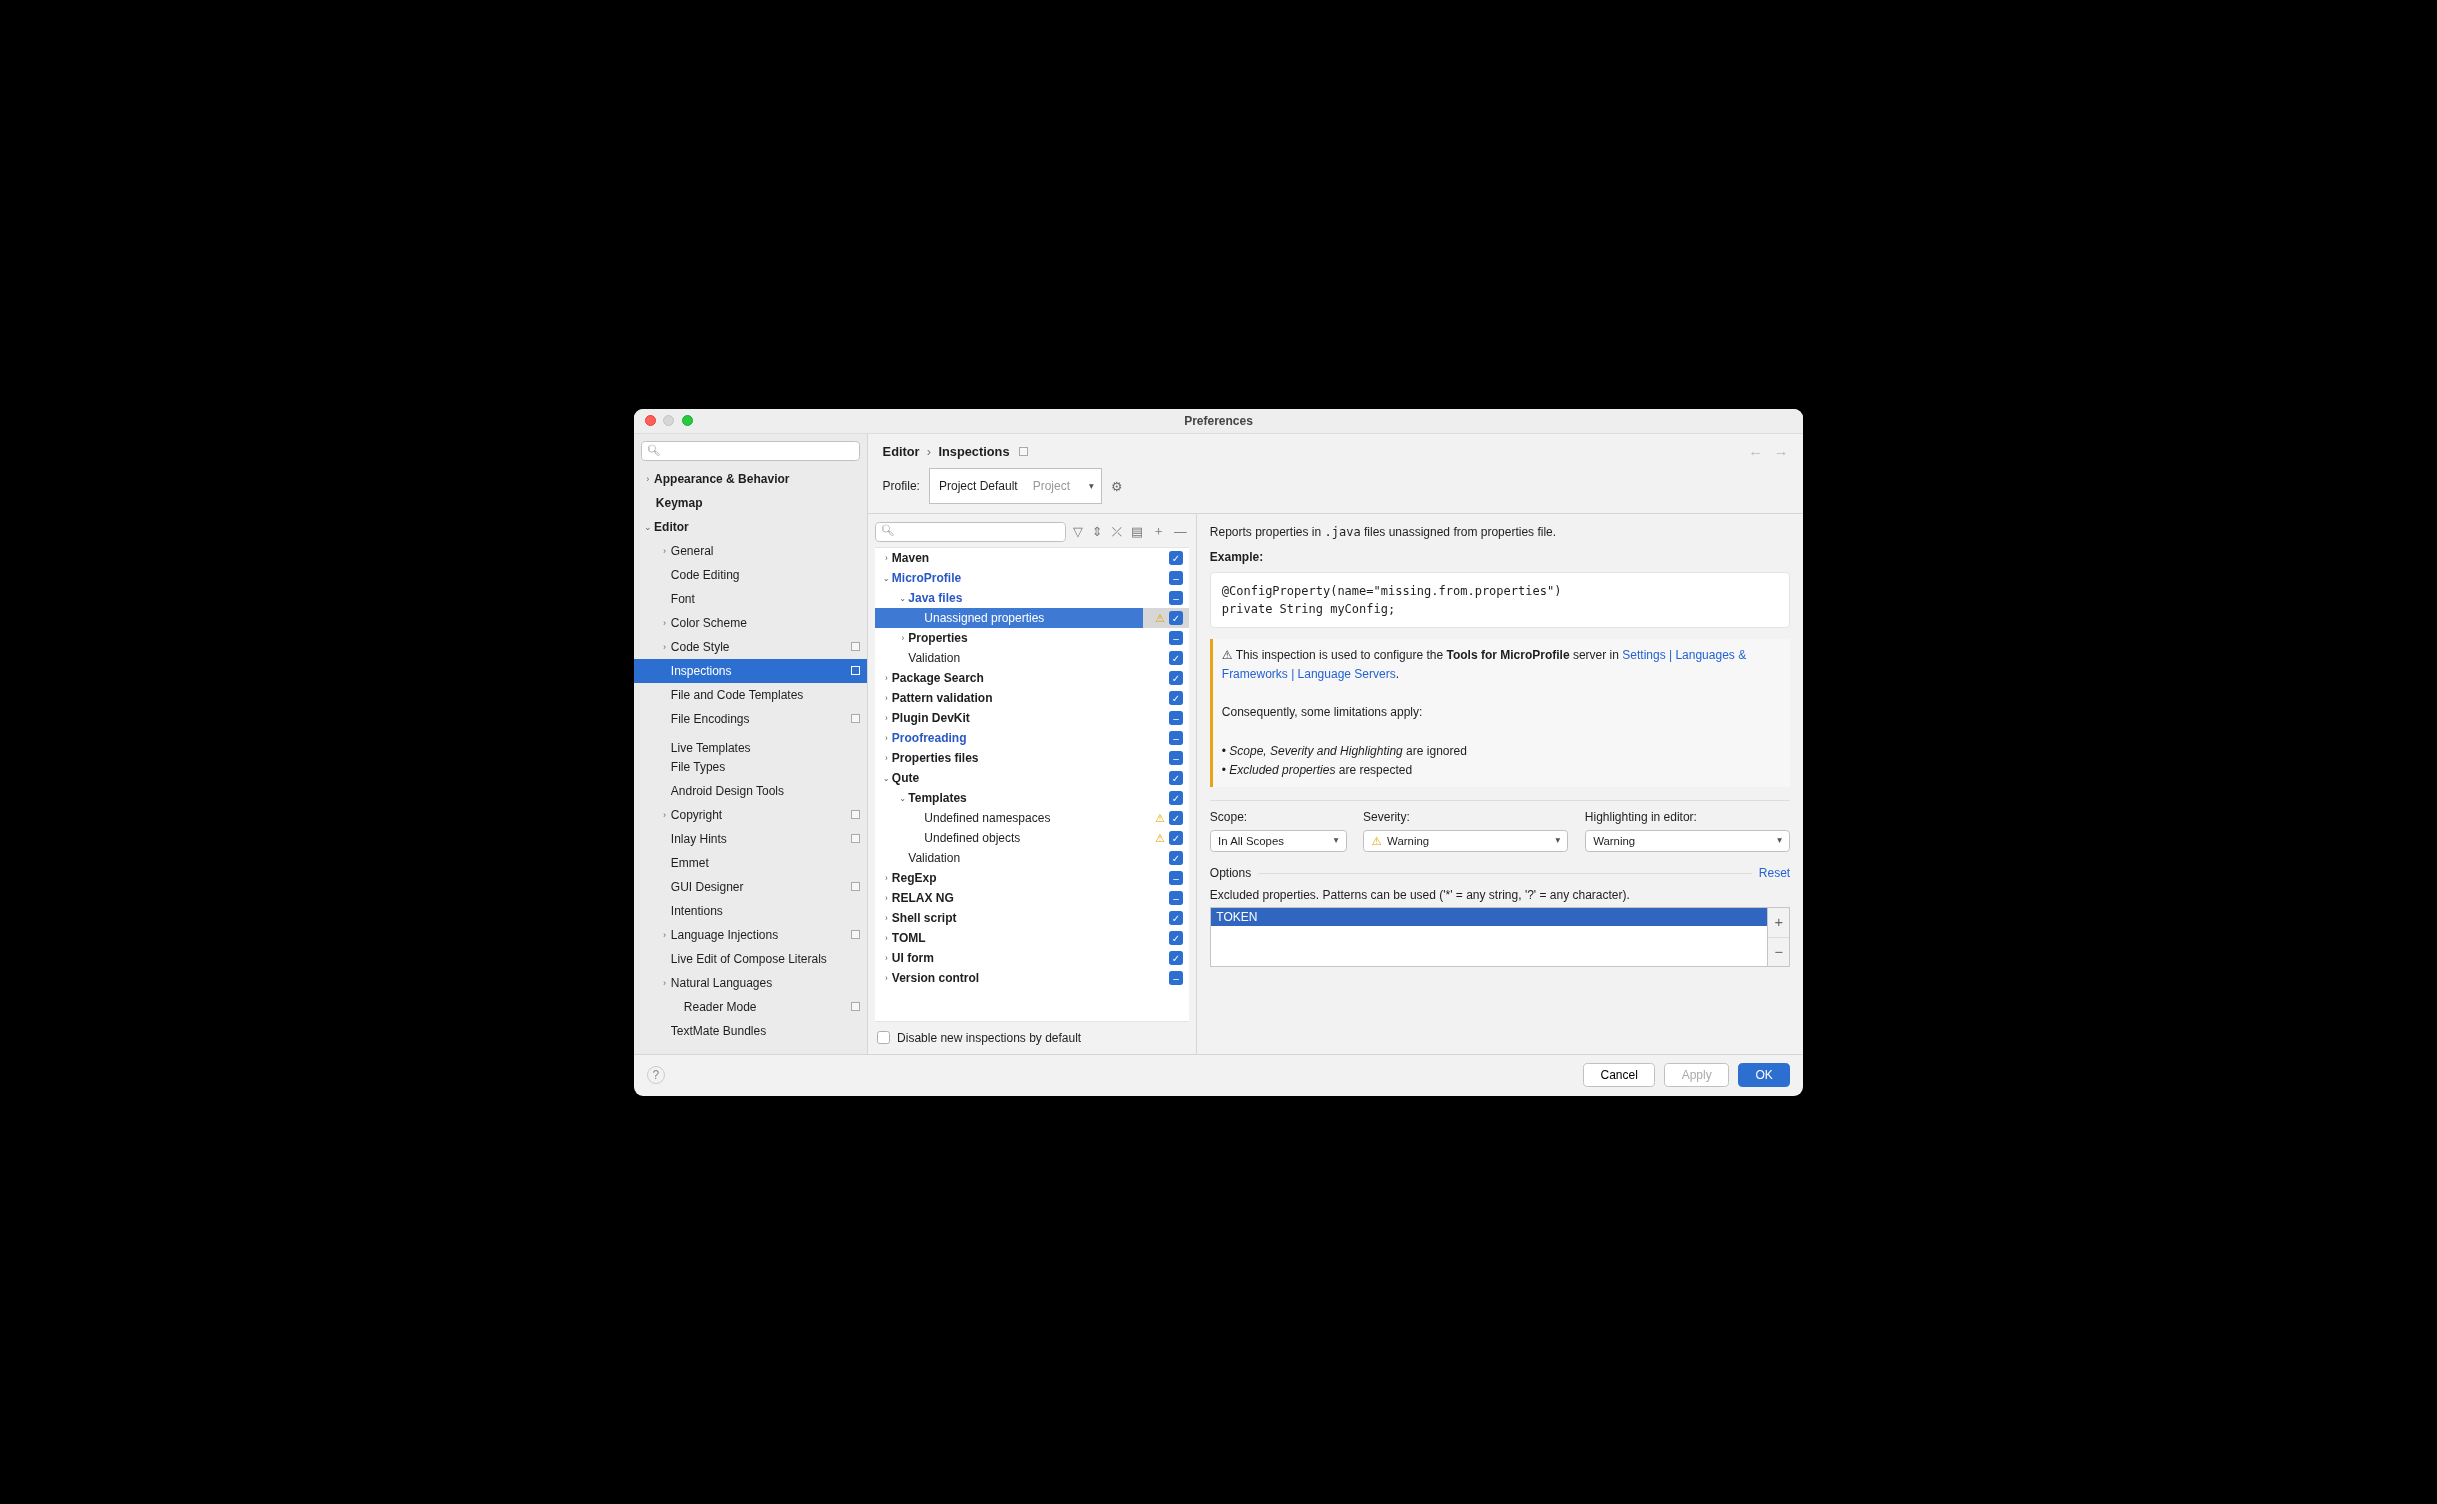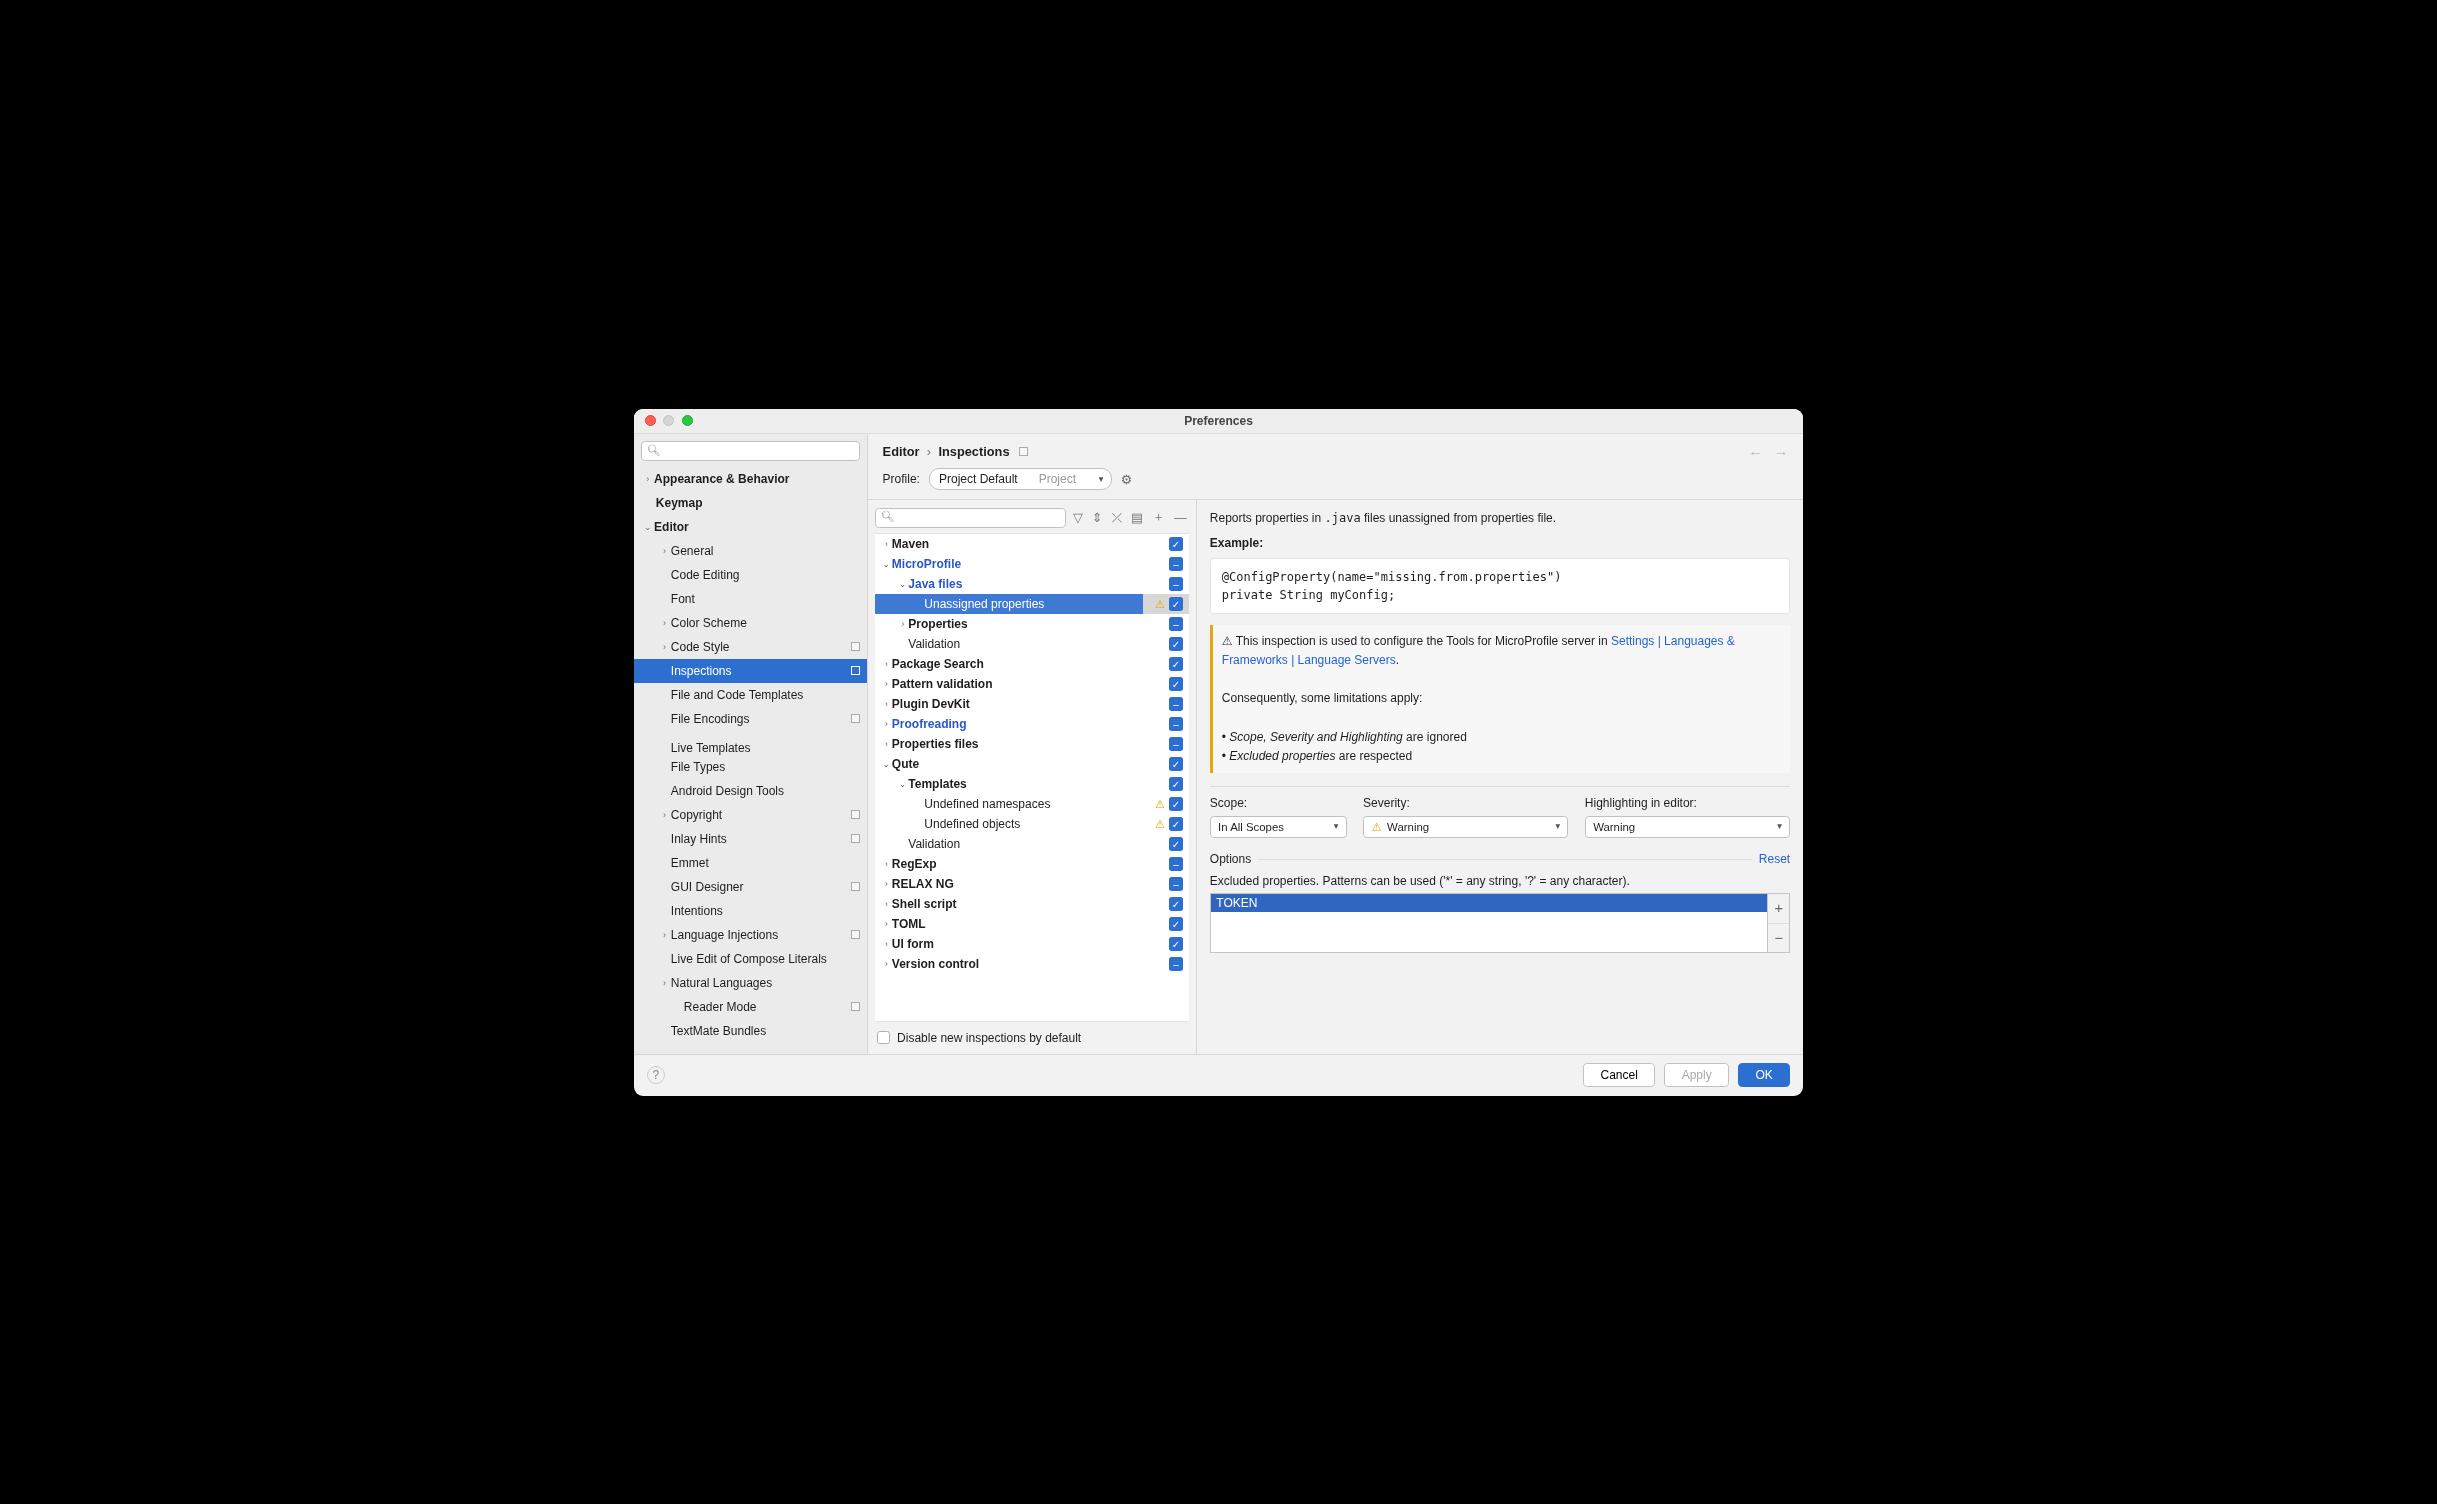--- a/index.html
+++ b/index.html
@@ -93,22 +93,22 @@
   .breadcrumb .crumb-badge { width: 9px; height: 9px; border: 0.9px solid #aaa; background: #f7f7f7; margin-left: 1.8px;}
   .nav-arrows { margin-left: auto; display: flex; gap: 11px; color: #bbb; font-size: 14.6px;}
   .profile-row {
     display: flex; align-items: center; gap: 9px;
     padding: 3.7px 14.6px 9px 14.6px;
     border-bottom: 0.9px solid #d6d6d6;
   }
   .profile-label { font-size: 12px; }
   .profile-select {
     display: flex; align-items: center;
-    height: 22px; background: #fff; border: 0.9px solid #c0c0c0; border-radius: 10px;
-    padding: 0 5.5px 0 9px; gap: 21px; min-width: 173px;
+    height: 36px; background: #fff; border: 0.9px solid #c0c0c0; border-radius: 0;
+    padding: 0 5.5px 0 9px; gap: 15px; min-width: 173px;
   }
   .profile-select .sub { color: #999; }
   .profile-select .car { margin-left: auto; font-size: 8.2px; color: #555;}
   .gear { color: #666; font-size: 12.8px; cursor: pointer; }
   .main-split { flex: 1; display: flex; overflow: hidden; }
   
   .insp-col {
     width: 329px; display: flex; flex-direction: column;
     border-right: 0.9px solid #d6d6d6;
   }
@@ -160,21 +160,21 @@
     background: #fff; border: 0.9px solid #e2e2e2; border-radius: 3.7px;
     padding: 9px 11px; margin-top: 7.3px;
     font-family: ui-monospace, Menlo, monospace; font-size: 12px;
     white-space: pre; line-height: 1.5;
   }
   .note {
     margin-top: 11px; border-left: 3.7px solid #e7a514; padding: 7.3px 9px;
     background: #f7f7f7; font-size: 12px; line-height: 1.6;
   }
   .note a { color: #2462d1; text-decoration: none; }
-  .note b { font-weight: 400; }
+  .note b { font-weight: 700; }
   .note i { font-style: italic; }
   .scope-row {
     display: flex; gap: 16.4px; margin-top: 12.8px; border-top: 0.9px solid #ddd; padding-top: 9px; justify-content: space-between;
   }
   .scope-col { display: flex; flex-direction: column; gap: 5.5px; flex: 1; }
   .scope-col.lg { flex: 1.5; }
   .scope-label { font-size: 12px; }
   .dd {
     display: flex; align-items: center; height: 22px; background: #fff;
     border: 0.9px solid #c0c0c0; border-radius: 3.7px; padding: 0 5.5px 0 7.3px;

